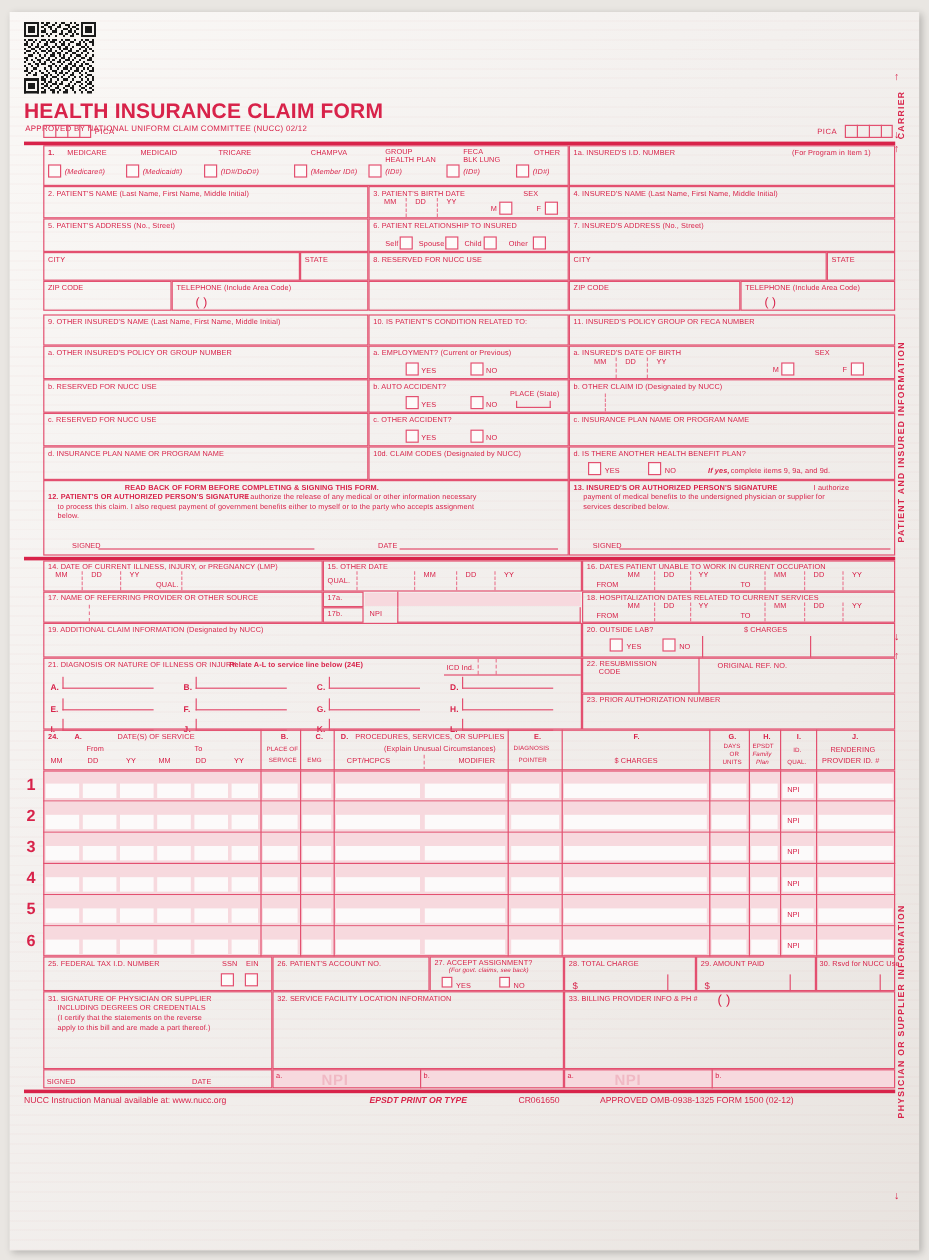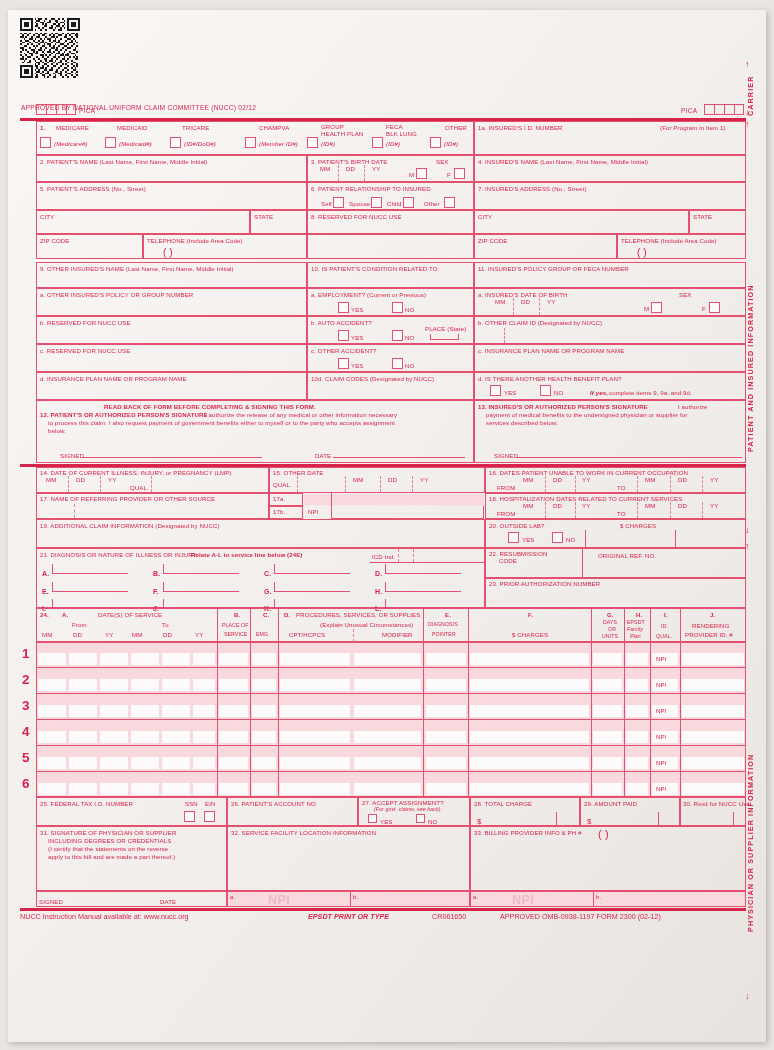--- a/index.html
+++ b/index.html
@@ -365,20 +365,21 @@
           <rect x="13" y="32" width="1" height="1"></rect>
         <rect x="15" y="32" width="1" height="1"></rect>
           <rect x="18" y="32" width="2" height="1"></rect>
         <rect x="23" y="32" width="1" height="1"></rect>
           <rect x="26" y="32" width="1" height="1"></rect>
         <rect x="29" y="32" width="2" height="1"></rect>
       </g>
     </svg>
   </div>
 
+  <div id="title">HEALTH INSURANCE CLAIM FORM</div>
   <div id="approved">APPROVED BY NATIONAL UNIFORM CLAIM COMMITTEE (NUCC) 02/12</div>
 
   <div id="form" class="R">
 
     <div class="box" style="left:16px;top:42px;width:40px;height:11px;"></div>
     <div class="vline" style="left:26px;top:42px;height:11px;"></div>
     <div class="vline" style="left:36px;top:42px;height:11px;"></div>
     <div class="vline" style="left:46px;top:42px;height:11px;"></div>
     <div class="pica" style="left:59px;top:45px;">PICA</div>
 
@@ -977,17 +978,17 @@
     <div class="bigNPI" style="left:492px;top:831px;">NPI</div>
     <div class="vline" style="left:573px;top:829px;height:16px;"></div>
     <div class="lbl" style="left:576px;top:832px;">b.</div>
 
     <div class="thick" style="left:0;top:846px;width:726px;height:2.5px;"></div>
 
     <div id="footer" style="top:850px;bottom:auto;">
       <div class="fz" style="left:0;top:0;">NUCC Instruction Manual available at: www.nucc.org</div>
       <div class="fz bi" style="left:288px;top:0;">EPSDT PRINT OR TYPE</div>
       <div class="fz" style="left:412px;top:0;">CR061650</div>
-      <div class="fz" style="left:480px;top:0;">APPROVED OMB-0938-1197 FORM 2300 (02-12)</div>
+      <div class="fz" style="left:480px;top:0;">APPROVED OMB-0938-1325 FORM 1500 (02-12)</div>
     </div>
 
   </div>
 </div>
 
 </body></html>

